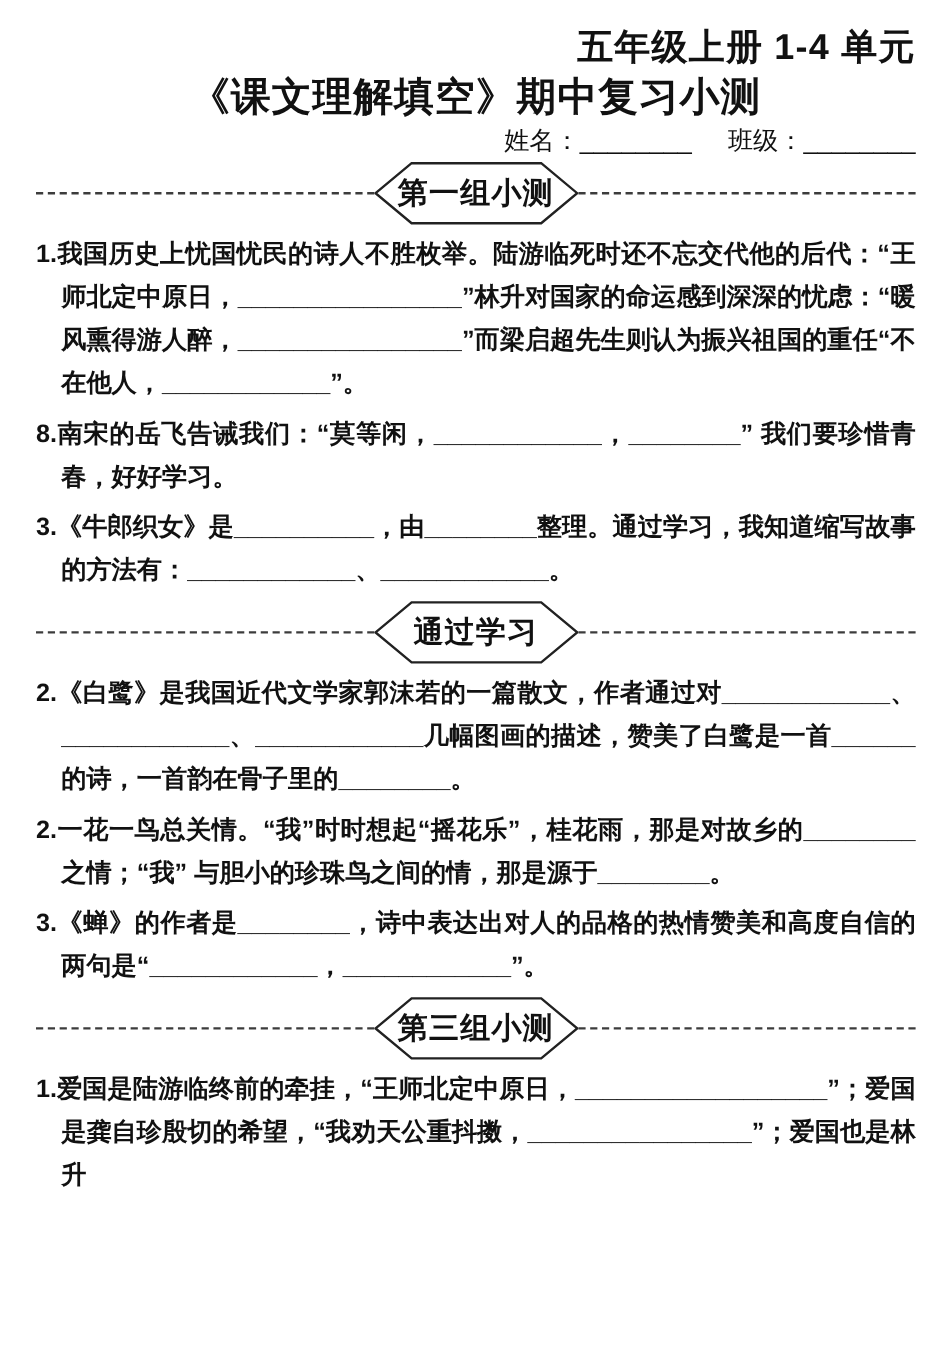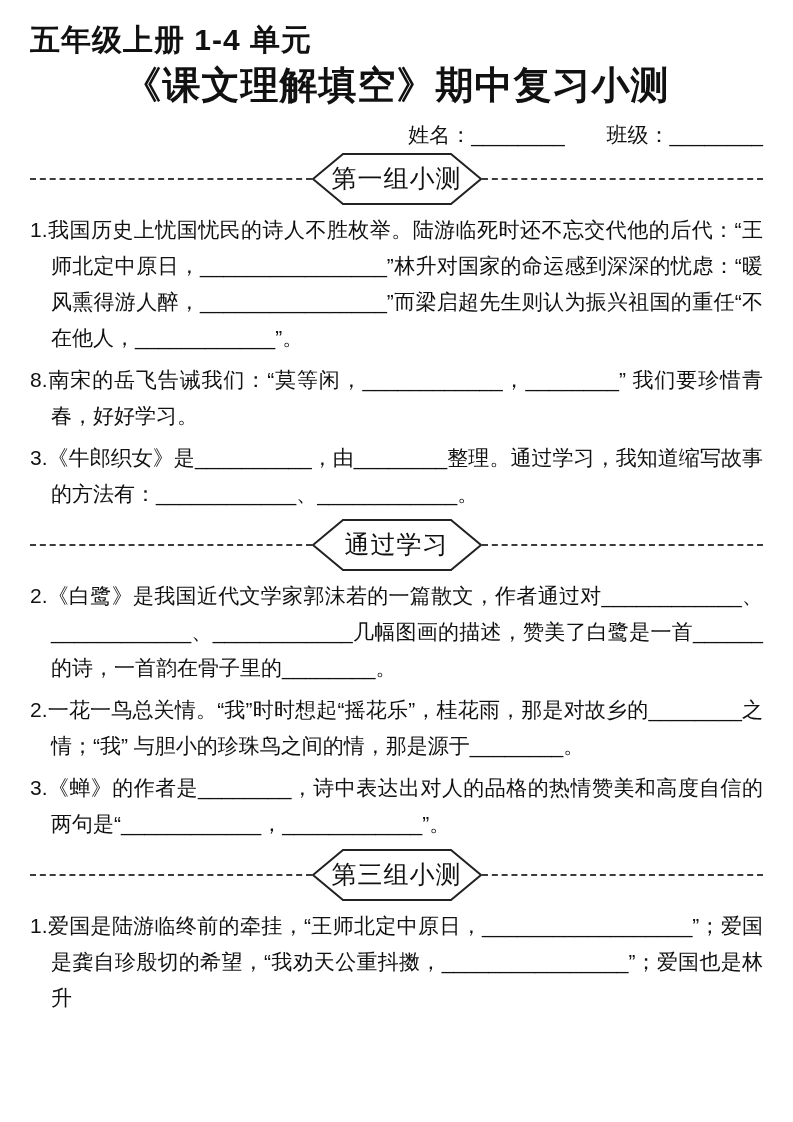--- a/index.html
+++ b/index.html
@@ -6,43 +6,42 @@
   html, body { width: 793px; background: #ffffff; }
   body {
     height: 1122px;
     overflow: hidden;
     font-family: "Liberation Sans", sans-serif;
     color: #111;
   }
   .page { padding: 22px 30px 0 30px; }
 
   .title1 {
-    text-align: left;
+    text-align: right;
     font-size: 30px;
     font-weight: bold;
     line-height: 1.2;
     letter-spacing: 1px;
   }
   .title2 {
     text-align: center;
-    font-size: 38px;
+    font-size: 33px;
     font-weight: bold;
     line-height: 1.2;
     margin-top: 5px;
     letter-spacing: 1px;
+    font-family: Liberation Serif, serif;
   }
 
   .name-row {
     display: flex;
     justify-content: flex-end;
     align-items: baseline;
     font-size: 21px;
-    margin-top: 12px;
     white-space: nowrap;
-    gap: 12px;
   }
   .name-row .pair { display: inline-block; }
   .name-row .pair + .pair { margin-left: 30px; }
   .blank-line { letter-spacing: 0; }
 
   .divider {
     display: flex;
     align-items: center;
     height: 54px;
     margin: 3px 0;
@@ -58,32 +57,33 @@
     width: 170px;
     height: 54px;
     display: flex;
     align-items: center;
     justify-content: center;
   }
   .hexagon svg { position: absolute; left: 0; top: 0; width: 100%; height: 100%; }
   .hex-label {
     position: relative;
     font-size: 25px;
-    font-weight: normal;
+    font-weight: bold;
     letter-spacing: 1px;
   }
 
   .item {
     font-size: 21px;
     line-height: 36px;
     text-align: justify;
     padding-left: 21px;
     text-indent: -21px;
     margin: 6px 0;
     word-break: break-all;
+    font-weight: bold;
   }
 </style>
 </head>
 <body>
 
 <div class="page">
 
   <div class="title1">五年级上册 1-4 单元</div>
   <div class="title2">《课文理解填空》期中复习小测</div>
 

